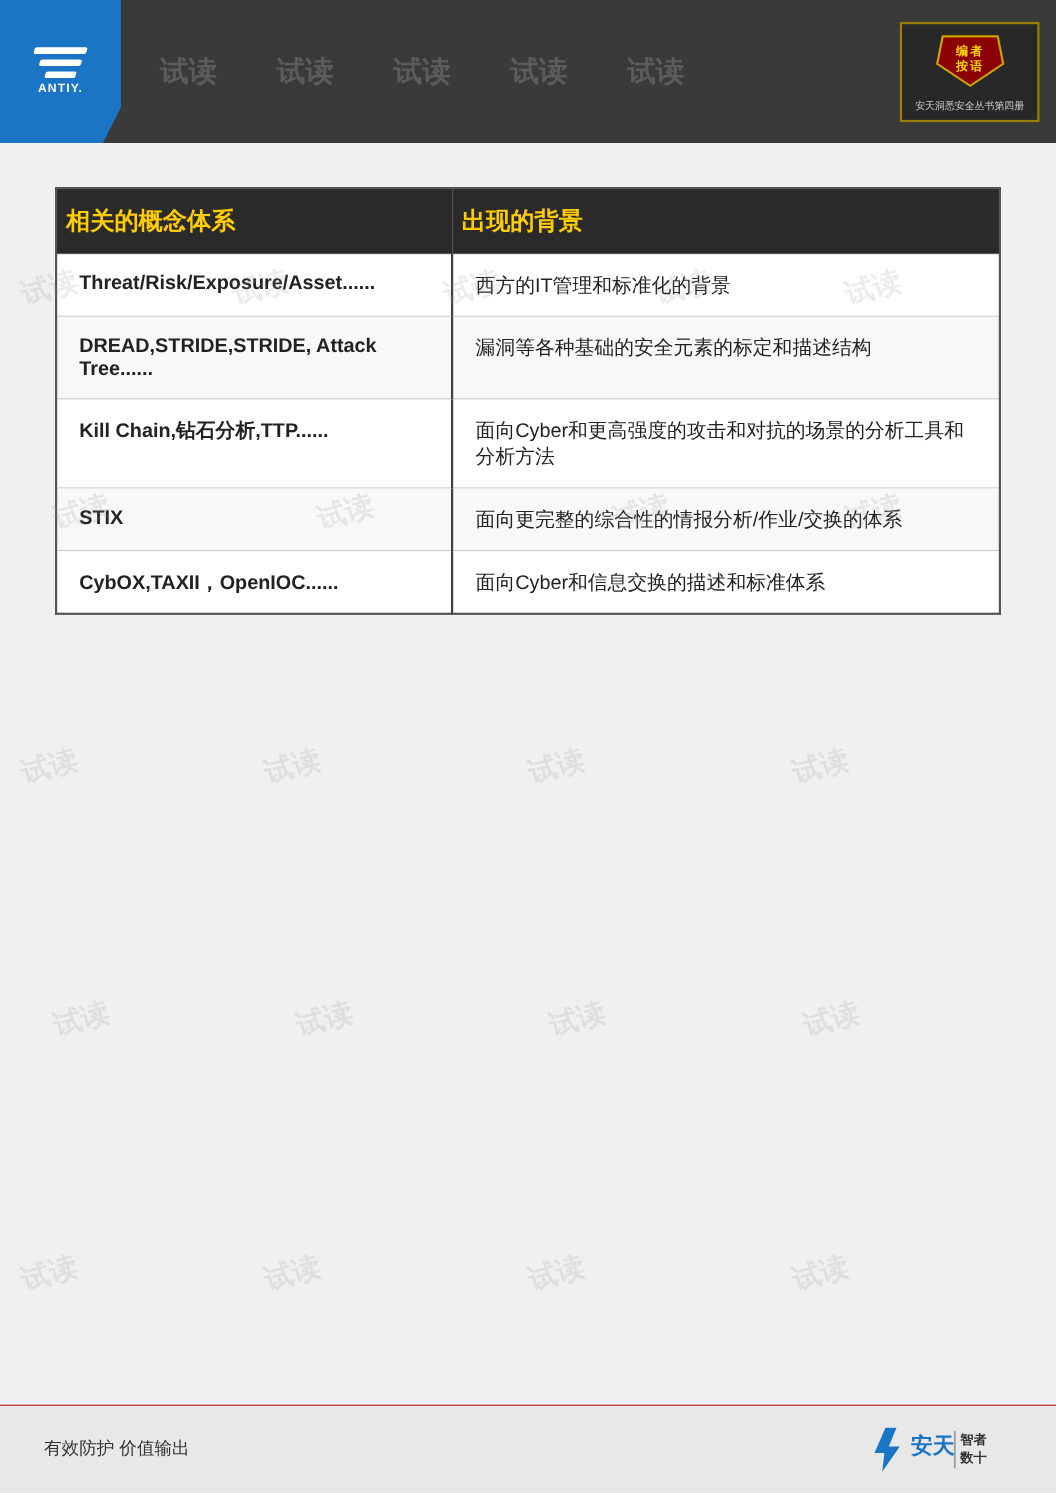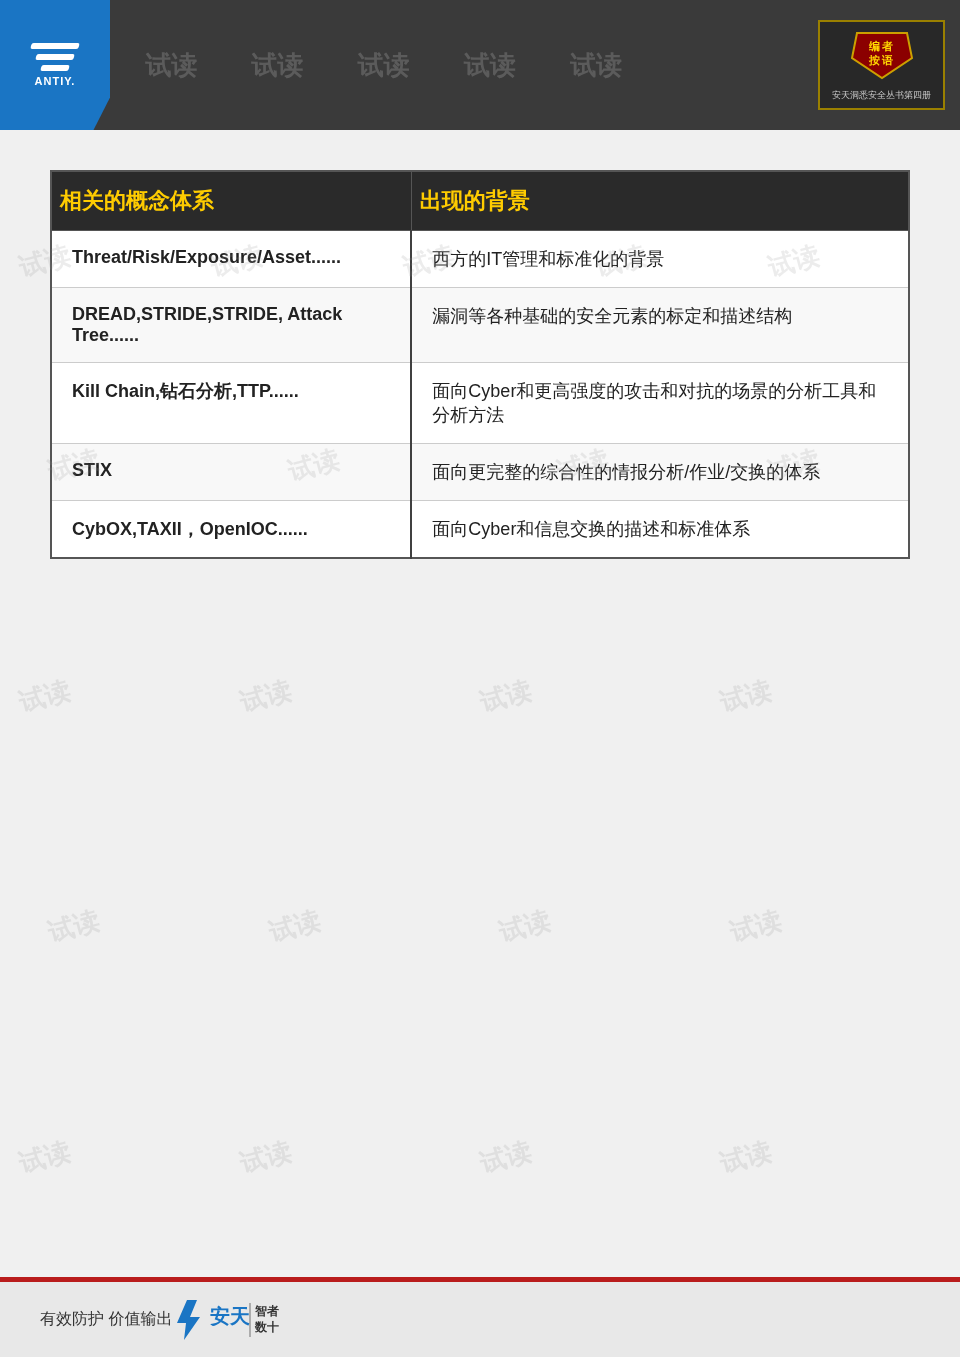--- a/index.html
+++ b/index.html
@@ -119,22 +119,23 @@
     
     .footer {
       position: absolute;
       bottom: 0;
       left: 0;
       right: 0;
       height: 80px;
       background: #e8e8e8;
       display: flex;
       align-items: center;
+      justify-content: space-between;
       padding: 0 40px;
-      border-top: 5px solid #b91c1c;
+      border-top: 1px solid #b91c1c;
     }
 
     .footer-left {
       font-size: 16px;
       color: #333;
       font-weight: 500;
     }
 
     .footer-right {
       display: flex;

